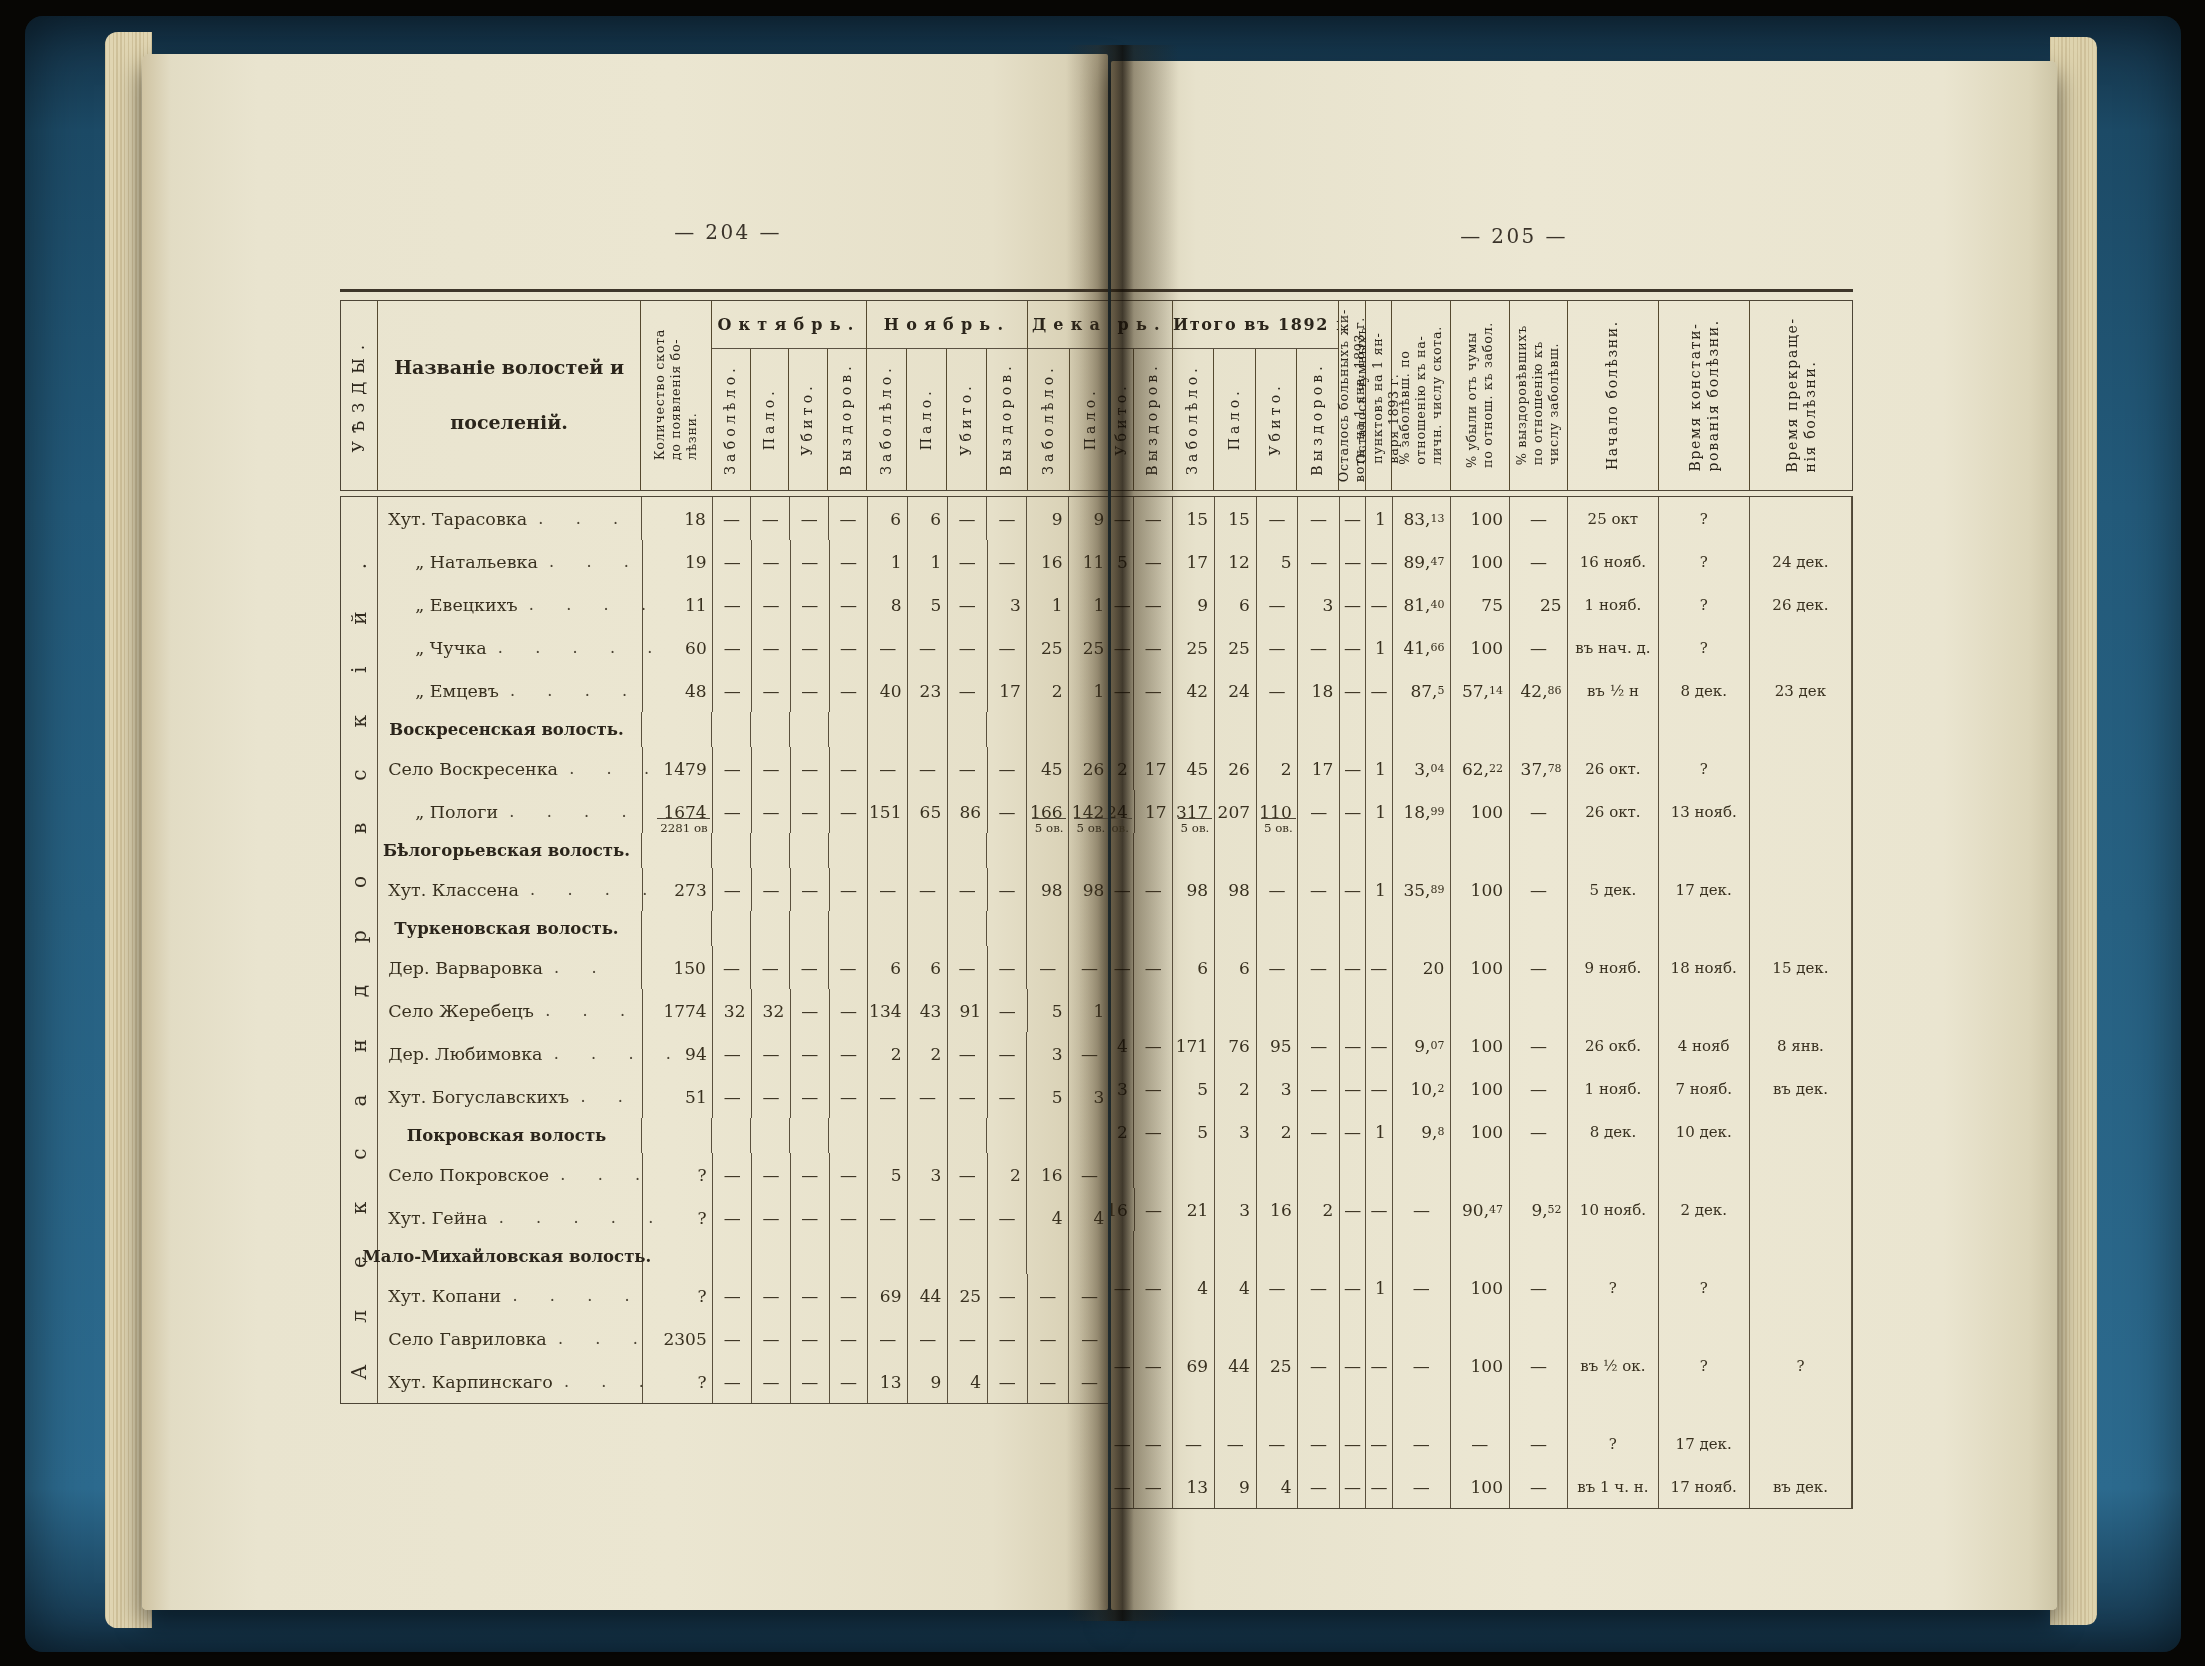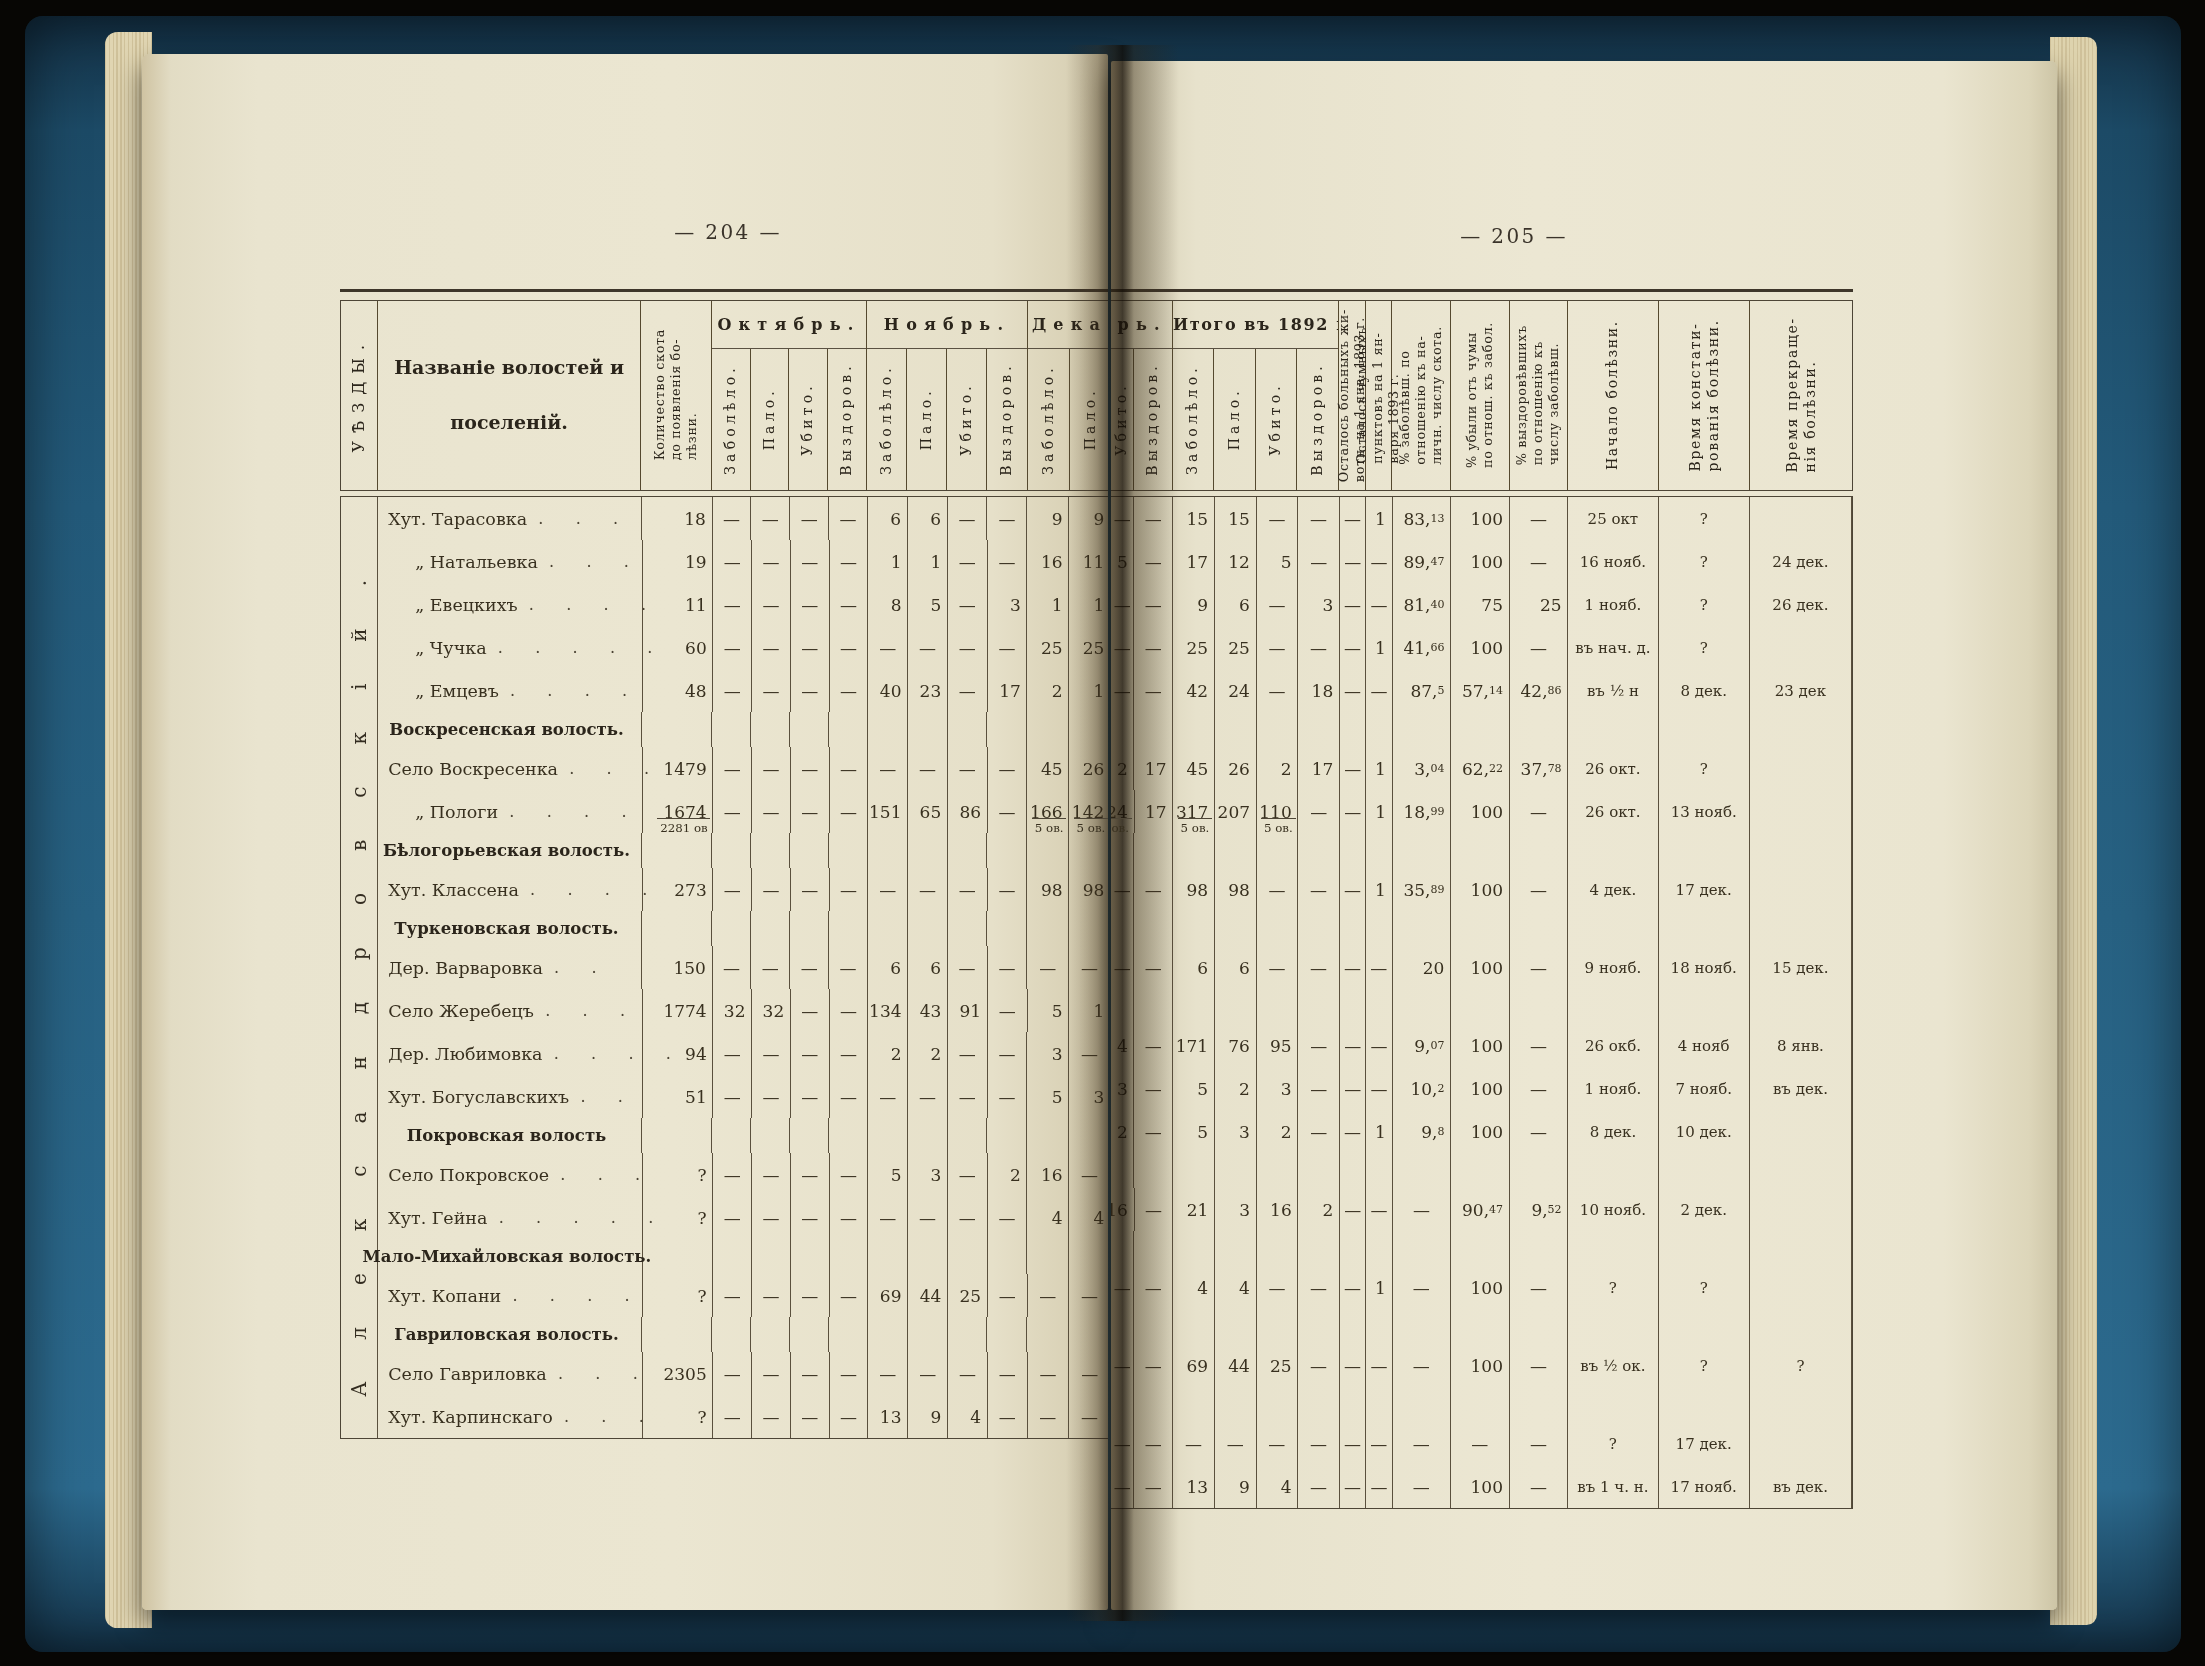--- a/index.html
+++ b/index.html
@@ -479,35 +479,20 @@
             <div class="c c-o1 mid" style="width: 39px;">—</div>
             <div class="c c-o2 mid" style="width: 39px;">—</div>
             <div class="c c-o3 mid" style="width: 39px;">—</div>
             <div class="c c-n0" style="width: 40px;">69</div>
             <div class="c c-n1" style="width: 40px;">44</div>
             <div class="c c-n2" style="width: 40px;">25</div>
             <div class="c c-n3 mid" style="width: 40px;">—</div>
             <div class="c c-d0 mid" style="width: 42px;">—</div>
             <div class="c c-d1 mid" style="width: 42px;">—</div>
           </div>
-          <div class="tr" style="height: 35px;">
-            <div class="c c-uezd" style="width: 37px;"></div>
-            <div class="c c-name sec" style="width: 265px;">Гавриловская волость.</div>
-            <div class="c c-qty" style="width: 71px;"></div>
-            <div class="c c-o0" style="width: 39px;"></div>
-            <div class="c c-o1" style="width: 39px;"></div>
-            <div class="c c-o2" style="width: 39px;"></div>
-            <div class="c c-o3" style="width: 39px;"></div>
-            <div class="c c-n0" style="width: 40px;"></div>
-            <div class="c c-n1" style="width: 40px;"></div>
-            <div class="c c-n2" style="width: 40px;"></div>
-            <div class="c c-n3" style="width: 40px;"></div>
-            <div class="c c-d0" style="width: 42px;"></div>
-            <div class="c c-d1" style="width: 42px;"></div>
-          </div>
           <div class="tr" style="height: 43px;">
             <div class="c c-uezd" style="width: 37px;"></div>
             <div class="c c-name" style="width: 265px;">
               <span class="nm">Село Гавриловка</span>
               <span class="ldr">. . .</span>
             </div>
             <div class="c c-qty" style="width: 71px;">2305</div>
             <div class="c c-o0 mid" style="width: 39px;">—</div>
             <div class="c c-o1 mid" style="width: 39px;">—</div>
             <div class="c c-o2 mid" style="width: 39px;">—</div>
@@ -797,21 +782,21 @@
             <div class="c c-t2 mid" style="width: 42px;">—</div>
             <div class="c c-t3 mid" style="width: 42px;">—</div>
             <div class="c c-sick mid" style="width: 26.5px;">—</div>
             <div class="c c-points" style="width: 26.5px;">1</div>
             <div class="c c-p0" style="width: 59px;">
               <span>35,</span>
               <span class="sm">89</span>
             </div>
             <div class="c c-p1" style="width: 59px;">100</div>
             <div class="c c-p2 mid" style="width: 59px;">—</div>
-            <div class="c c-dt0 date" style="width: 91px;">4 дек.</div>
+            <div class="c c-dt0 date" style="width: 91px;">5 дек.</div>
             <div class="c c-dt1 date" style="width: 92px;">17 дек.</div>
             <div class="c c-dt2 date" style="width: 103px;"></div>
           </div>
           <div class="tr" style="height: 35px;">
             <div class="c c-d2" style="width: 23.6px;"></div>
             <div class="c c-d3" style="width: 39px;"></div>
             <div class="c c-t0" style="width: 42px;"></div>
             <div class="c c-t1" style="width: 42px;"></div>
             <div class="c c-t2" style="width: 42px;"></div>
             <div class="c c-t3" style="width: 42px;"></div>

